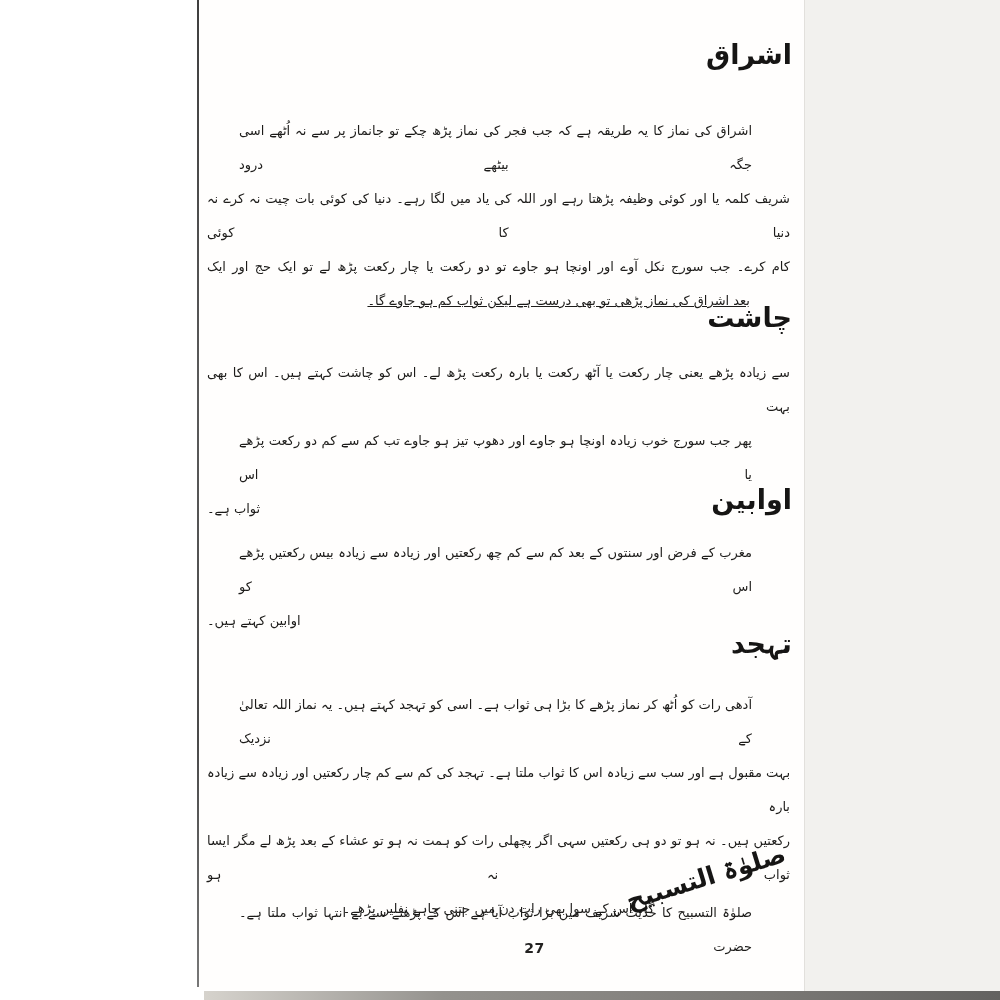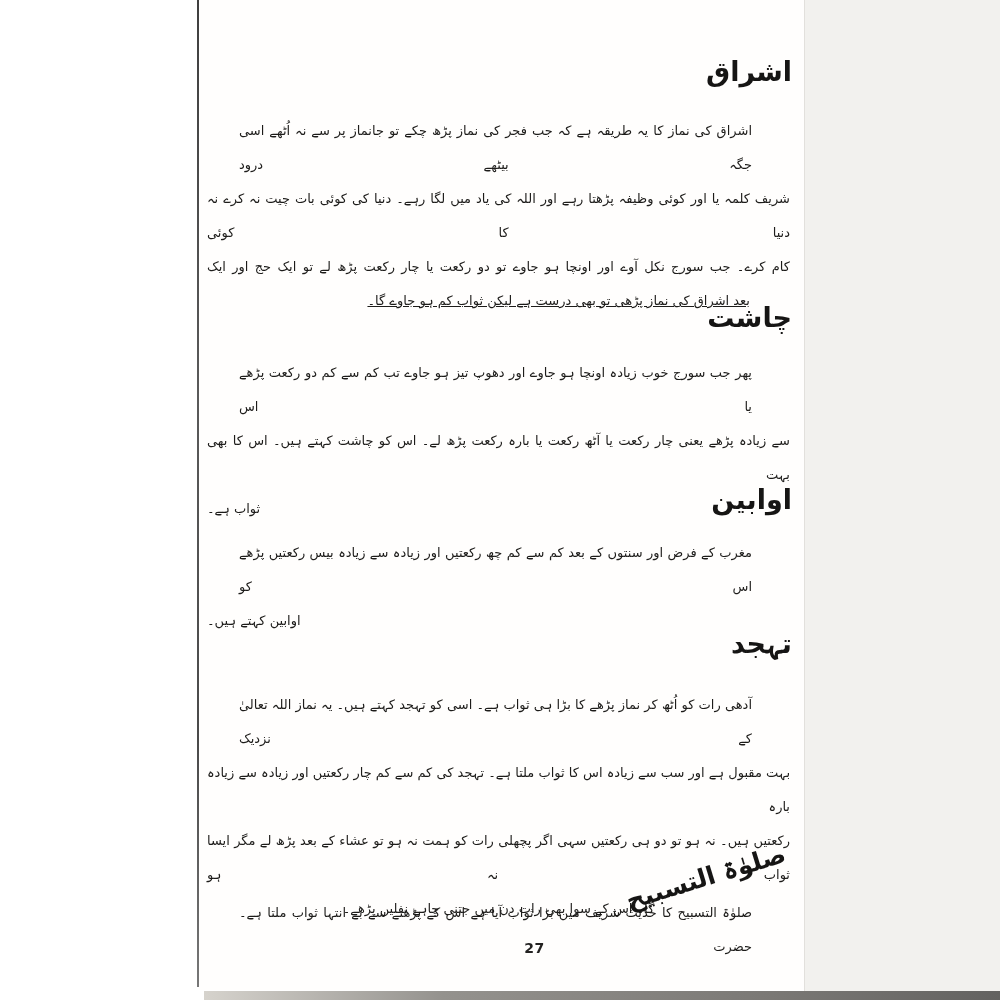--- a/index.html
+++ b/index.html
@@ -31,21 +31,21 @@
   }
   .heading{
     position:absolute;right:12px;
     font-size:27px;font-weight:bold;color:#161514;
     line-height:1.35;direction:rtl;white-space:nowrap;
   }
   .heading.rotated{
     font-size:25px;right:16px;
     transform:rotate(-17deg);transform-origin:100% 85%;
   }
-  .h0{top:54px}
+  .h0{top:37px}
   .h1{top:300px}
   .h2{top:482px}
   .h3{top:626px}
   .h4{top:836px}
   .para{position:absolute;left:8px;right:14px;direction:rtl;}
   .p0{top:114px}
   .p1{top:356px}
   .p2{top:536px}
   .p3{top:688px}
   .p4{top:896px}
@@ -70,22 +70,22 @@
   <div class="page-number">27</div>
 <div class="heading h0">اشراق</div>
     <div class="para p0">
       <div class="line align-full indent">اشراق کی نماز کا یہ طریقہ ہے کہ جب فجر کی نماز پڑھ چکے تو جانماز پر سے نہ اُٹھے اسی جگہ بیٹھے درود</div>
       <div class="line align-full">شریف کلمہ یا اور کوئی وظیفہ پڑھتا رہے اور اللہ کی یاد میں لگا رہے۔ دنیا کی کوئی بات چیت نہ کرے نہ دنیا کا کوئی</div>
       <div class="line align-full">کام کرے۔ جب سورج نکل آوے اور اونچا ہو جاوے تو دو رکعت یا چار رکعت پڑھ لے تو ایک حج اور ایک</div>
       <div class="line align-right">بعد اشراق کی نماز پڑھی تو بھی درست ہے لیکن ثواب کم ہو جاوے گا۔</div>
     </div>
     <div class="heading h1">چاشت</div>
     <div class="para p1">
+      <div class="line align-full">سے زیادہ پڑھے یعنی چار رکعت یا آٹھ رکعت یا بارہ رکعت پڑھ لے۔ اس کو چاشت کہتے ہیں۔ اس کا بھی بہت</div>
       <div class="line align-full indent">پھر جب سورج خوب زیادہ اونچا ہو جاوے اور دھوپ تیز ہو جاوے تب کم سے کم دو رکعت پڑھے یا اس</div>
-      <div class="line align-full">سے زیادہ پڑھے یعنی چار رکعت یا آٹھ رکعت یا بارہ رکعت پڑھ لے۔ اس کو چاشت کہتے ہیں۔ اس کا بھی بہت</div>
       <div class="line align-left">ثواب ہے۔</div>
     </div>
     <div class="heading h2">اوابین</div>
     <div class="para p2">
       <div class="line align-full indent">مغرب کے فرض اور سنتوں کے بعد کم سے کم چھ رکعتیں اور زیادہ سے زیادہ بیس رکعتیں پڑھے اس کو</div>
       <div class="line align-left">اوابین کہتے ہیں۔</div>
     </div>
     <div class="heading h3">تہجد</div>
     <div class="para p3">
       <div class="line align-full indent">آدھی رات کو اُٹھ کر نماز پڑھے کا بڑا ہی ثواب ہے۔ اسی کو تہجد کہتے ہیں۔ یہ نماز اللہ تعالیٰ کے نزدیک</div>

